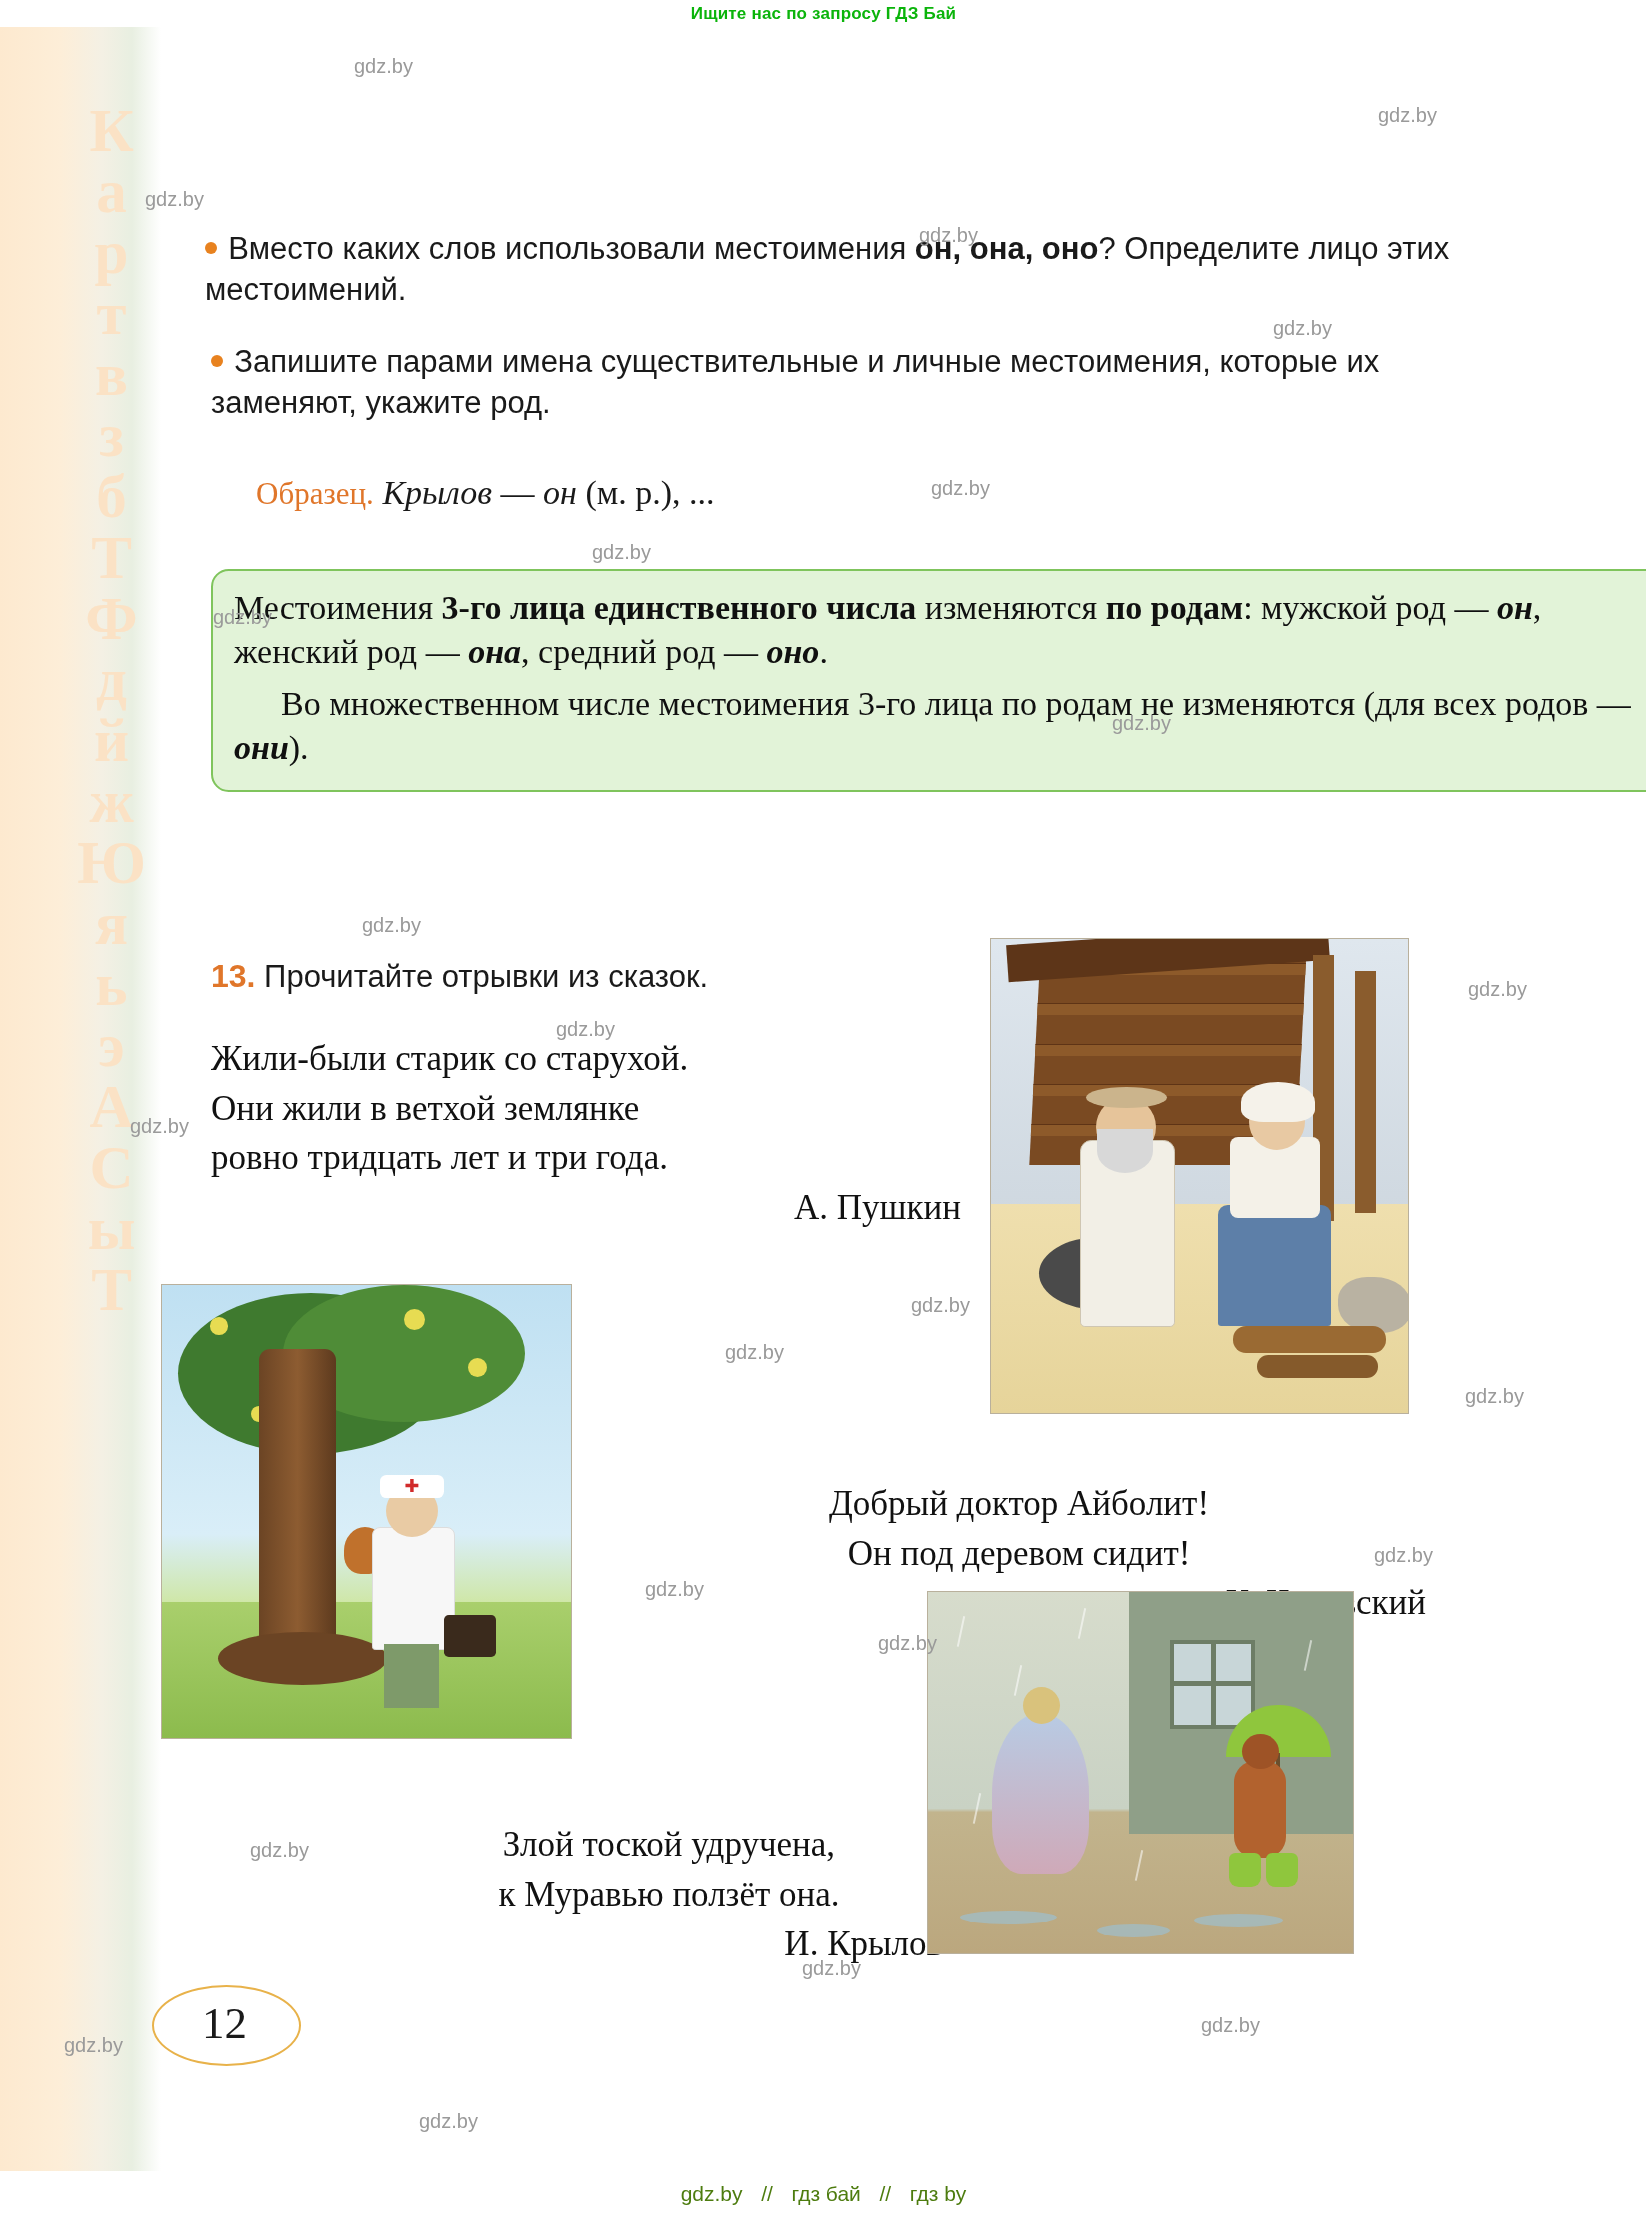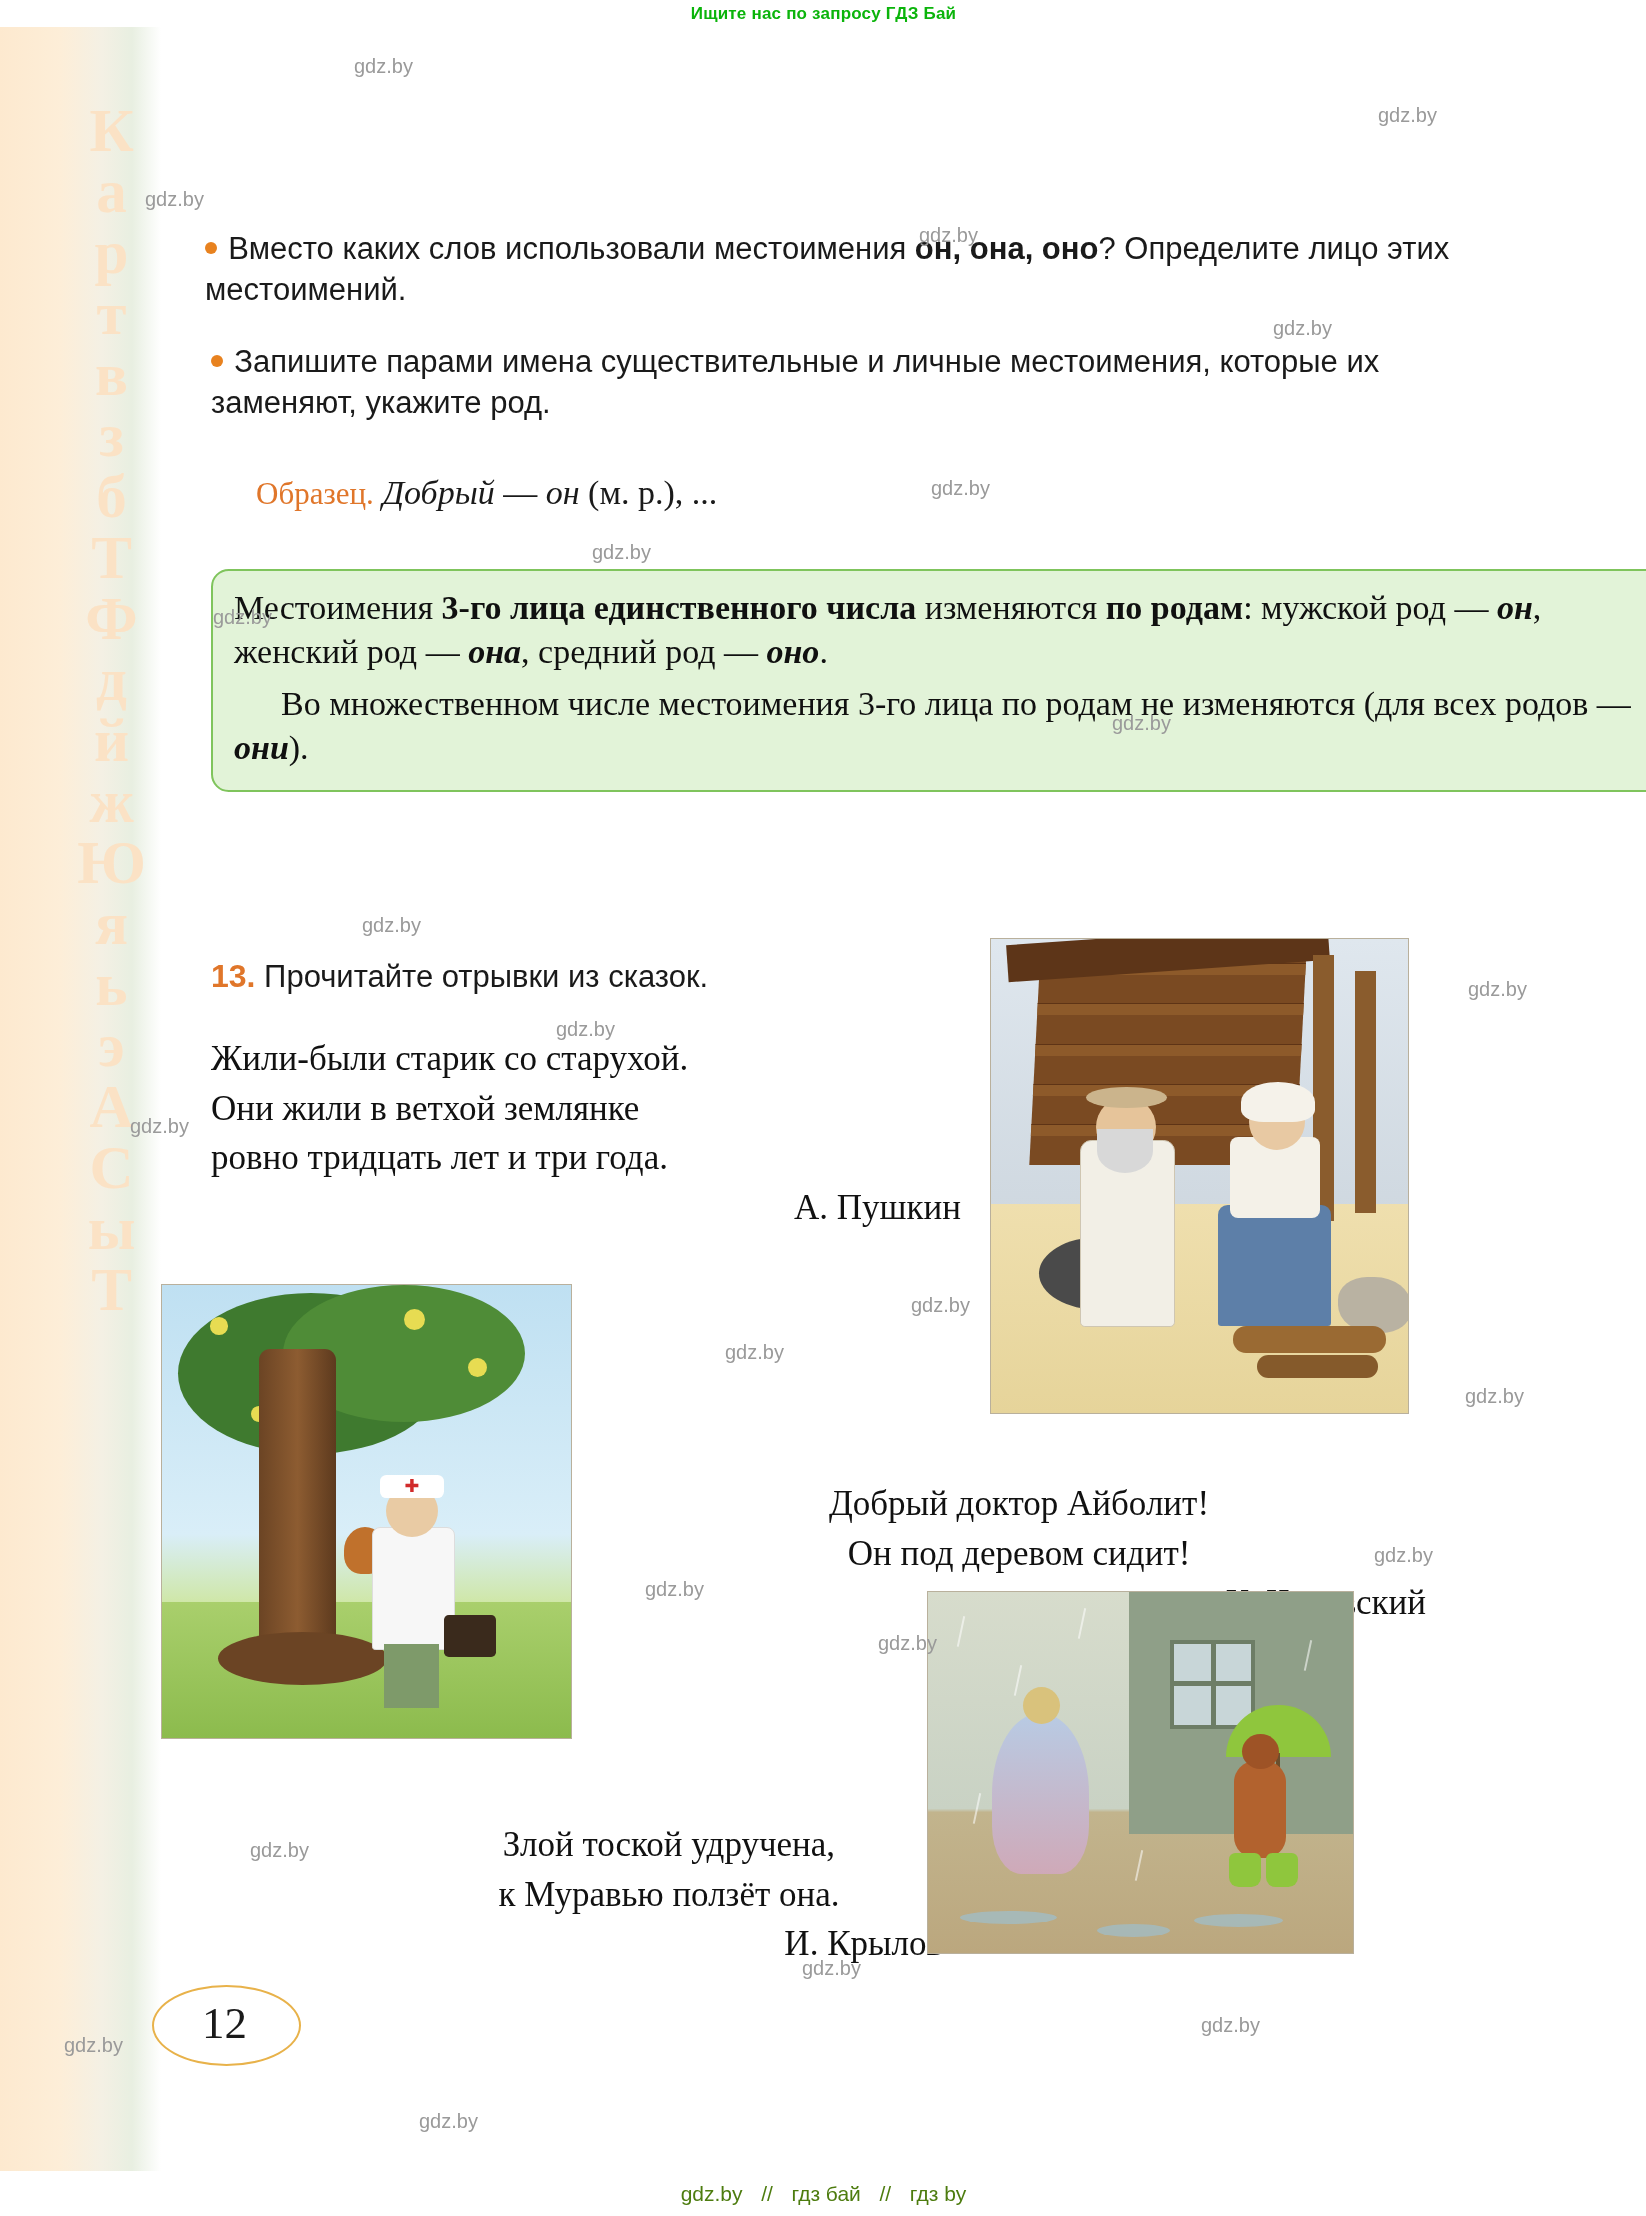--- a/index.html
+++ b/index.html
@@ -302,21 +302,21 @@
     <div class="para" style="left:44px; top:201px; width:1290px;">
       <span class="bullet-dot"></span><span>Вместо каких слов использовали местоимения </span><span class="bold">он, она, оно</span><span>? Определите лицо этих местоимений.</span>
     </div>
 
     <div class="para" style="left:50px; top:314px; width:1290px;">
       <span class="bullet-dot"></span><span>Запишите парами имена существительные и личные местоимения, которые их заменяют, укажите род.</span>
     </div>
 
     <div class="para" style="left:95px; top:443px; width:1209px;">
       <span class="obrazec-label">Образец.</span>
-      <span class="serif-italic" style="font-size:34px;">Добрый</span><span class="serif" style="font-size:34px;"> — </span><span class="serif-italic" style="font-size:34px;">он</span><span class="serif" style="font-size:34px;"> (м. р.), ...</span>
+      <span class="serif-italic" style="font-size:34px;">Крылов</span><span class="serif" style="font-size:34px;"> — </span><span class="serif-italic" style="font-size:34px;">он</span><span class="serif" style="font-size:34px;"> (м. р.), ...</span>
     </div>
 
     <div class="rule-box">
       <div>
         <span>Местоимения </span><span class="bold">3-го лица единственного числа</span>
         <span>изменяются </span><span class="bold">по родам</span><span>: мужской род — </span><span class="bold serif-italic">он</span><span>, женский род — </span><span class="bold serif-italic">она</span><span>, средний род — </span><span class="bold serif-italic">оно</span><span>.</span>
       </div>
       <span class="indent"><span>Во множественном числе местоимения 3-го лица по родам не изменяются (для всех родов — </span><span class="bold serif-italic">они</span><span>).</span></span>
     </div>
 

